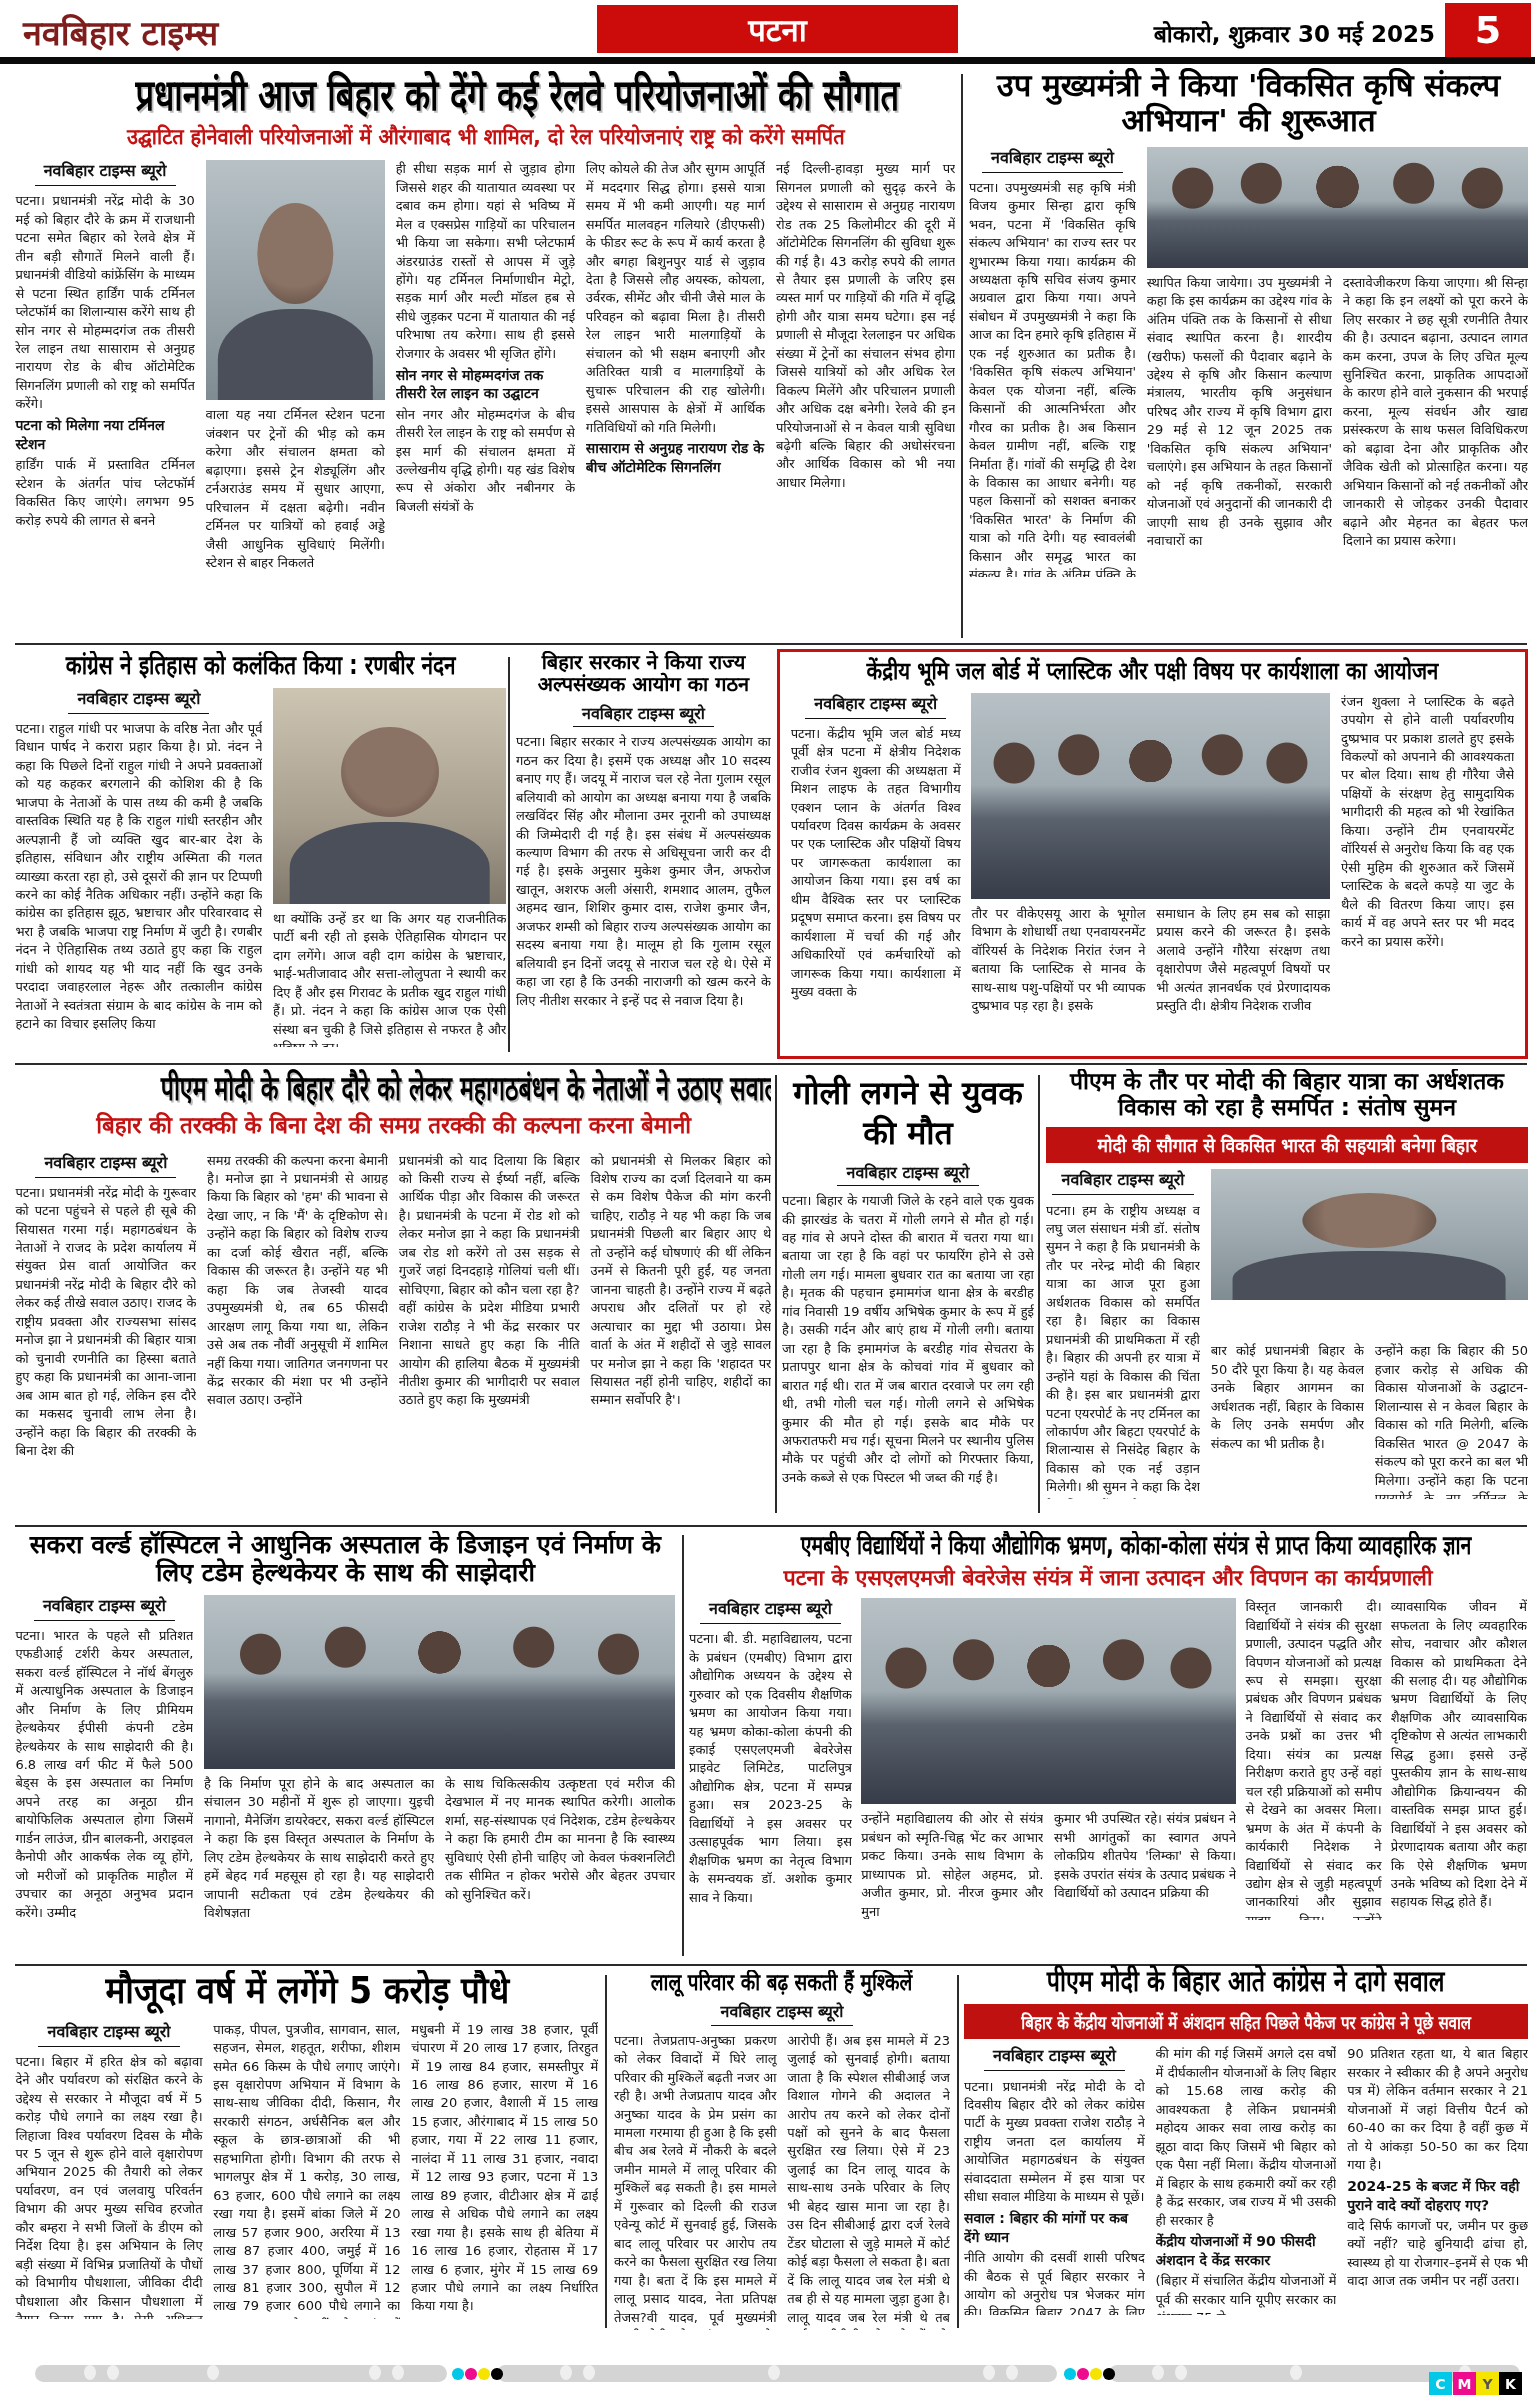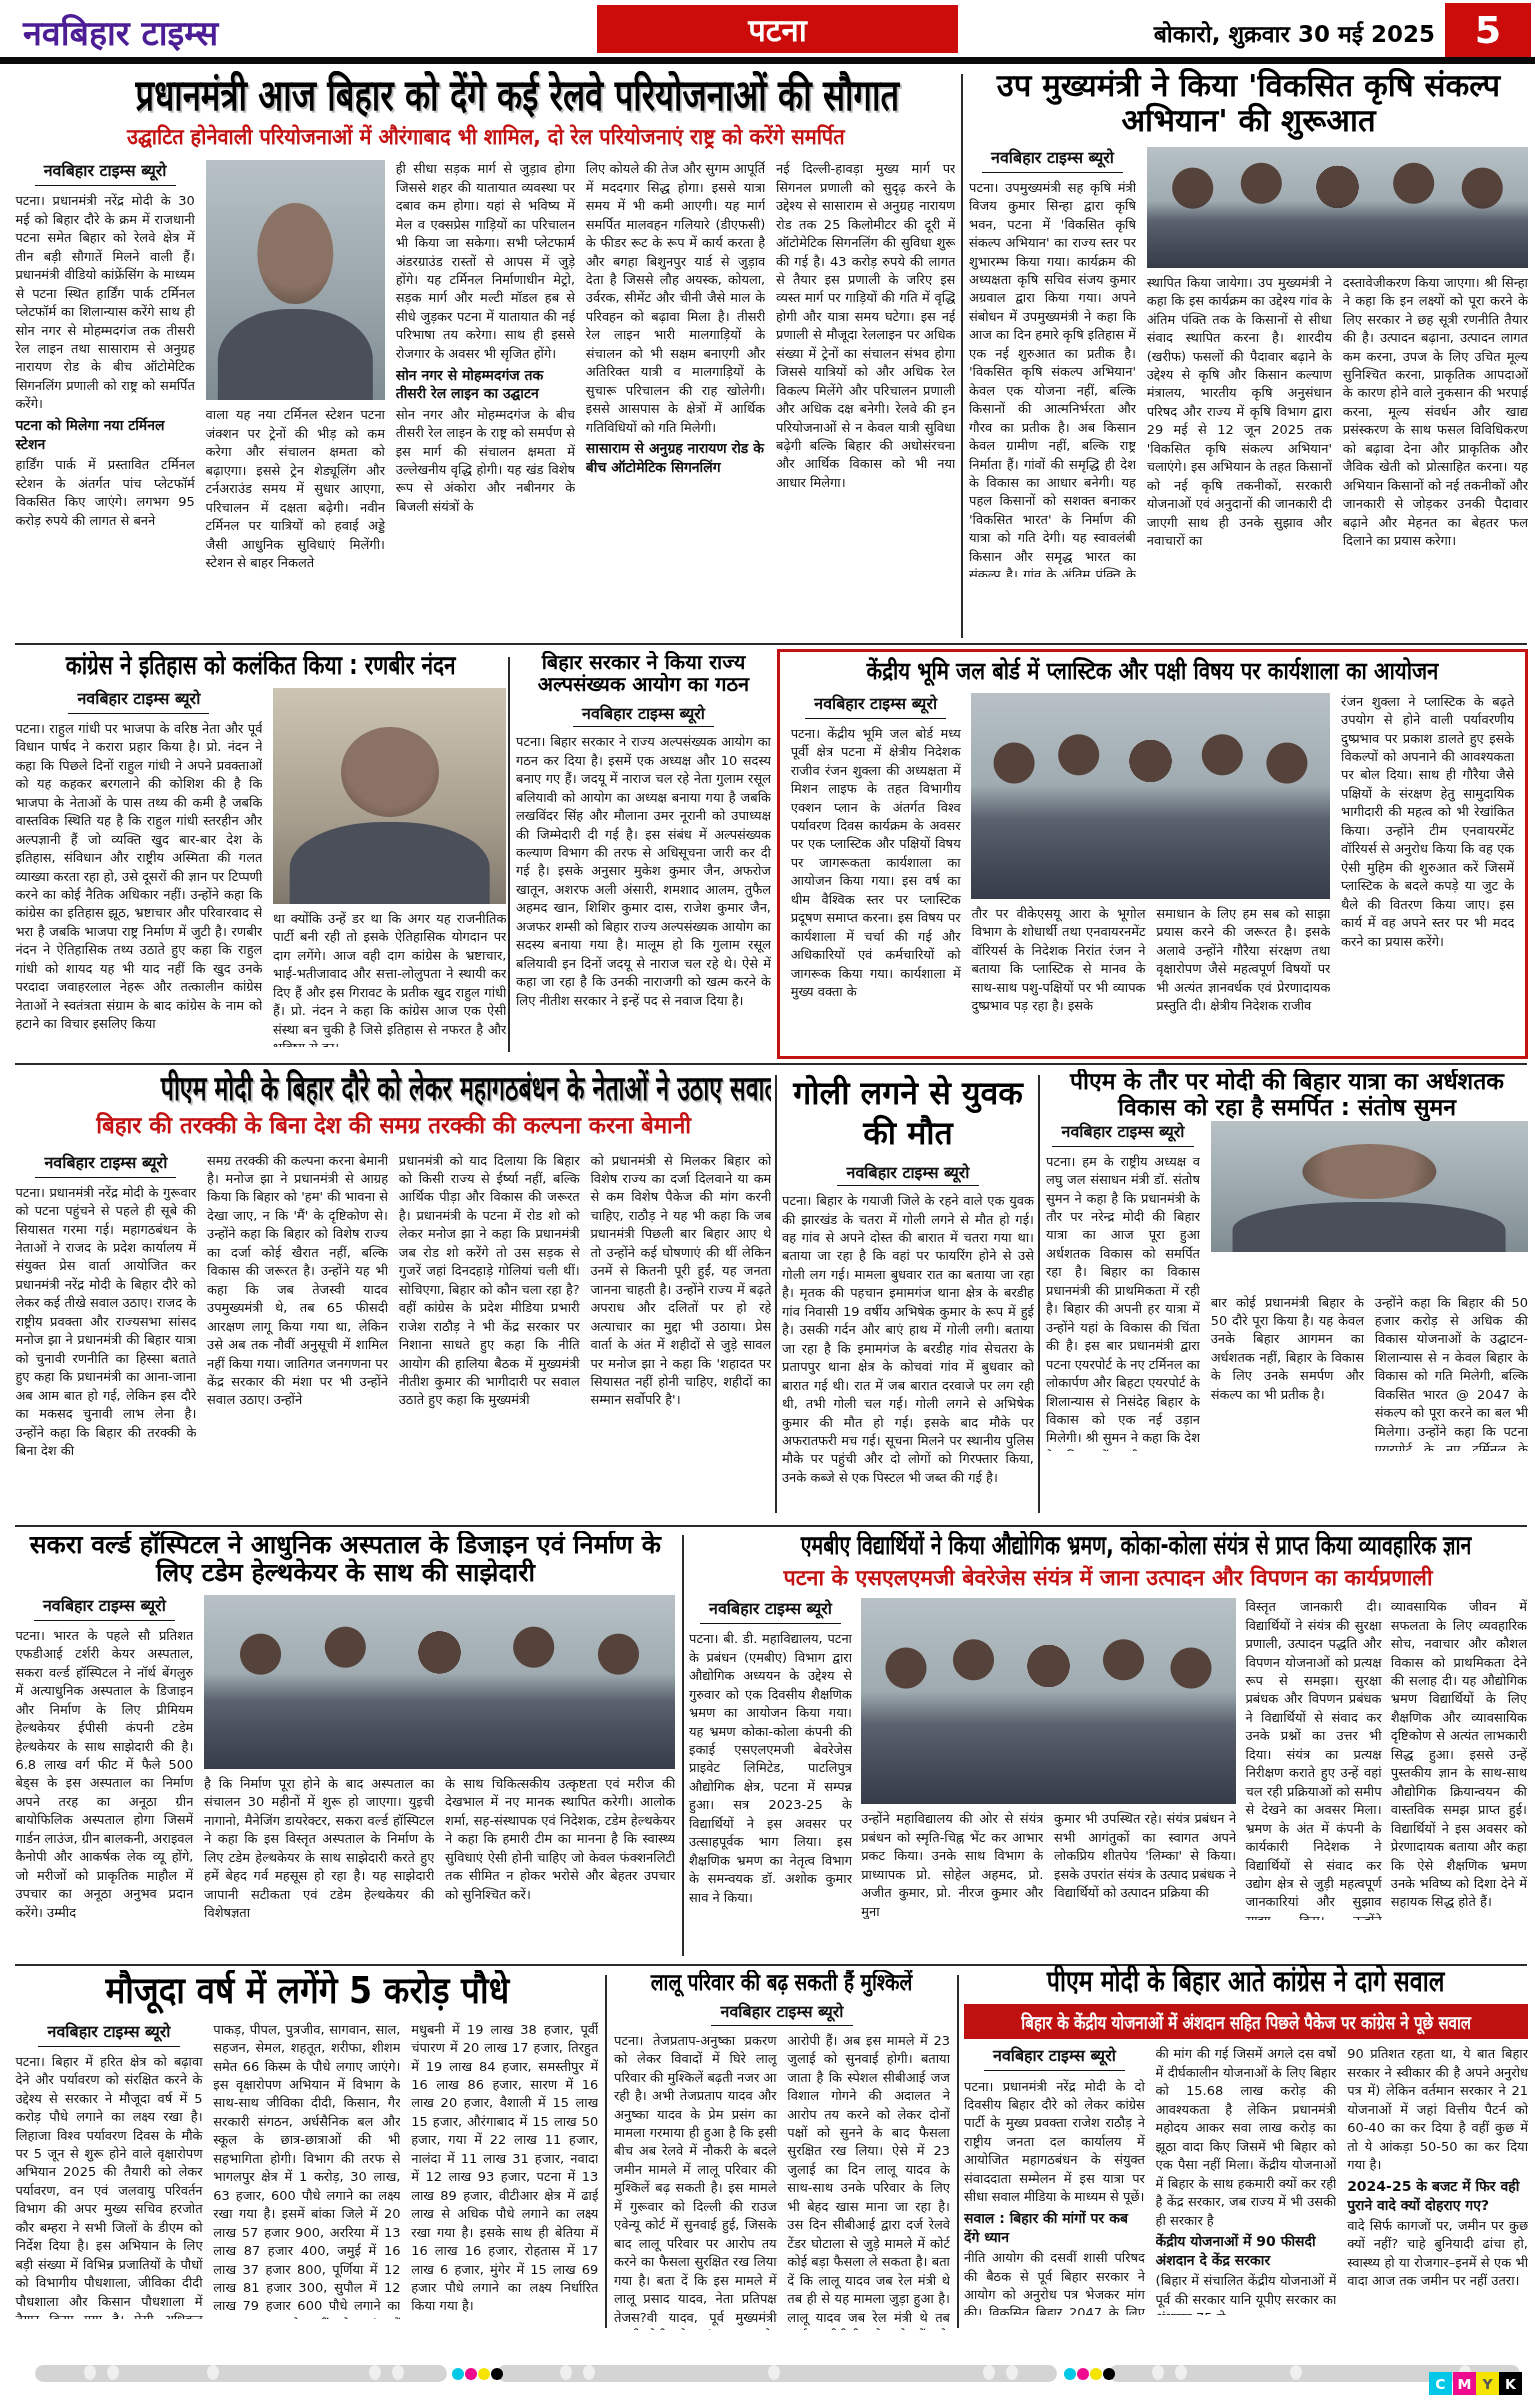--- a/index.html
+++ b/index.html
@@ -1,19 +1,19 @@
 <!DOCTYPE html>
 <html style="font-size:12.3px"><head>
 <meta charset="utf-8">
 <style>
   html,body{margin:0;padding:0;background:#e8e8e8;}
   .page{position:relative;width:1535px;height:2401px;background:#fff;overflow:hidden;
         font-family:"DejaVu Sans","Liberation Sans",sans-serif;color:#111;}
   
-  .mast-paper{position:absolute;left:23px;top:9.2px;font-size:34px;font-weight:900;color:#4c1d95;}
+  .mast-paper{position:absolute;left:23px;top:9.2px;font-size:34px;font-weight:900;color:#7f1d1d;}
   .mast-edition{position:absolute;left:597px;top:4.6px;width:361px;height:48px;background:#cc0b0b;
         color:#fff;font-size:31px;font-weight:900;display:flex;align-items:center;justify-content:center;}
   .mast-date{position:absolute;right:100px;top:17px;font-size:23px;font-weight:900;color:#000;}
   .mast-page{position:absolute;left:1445px;top:3.1px;width:86px;height:54px;background:#cc0b0b;color:#fff;
         font-size:38px;font-weight:900;display:flex;align-items:center;justify-content:center;}
   .mast-bar{position:absolute;left:0;top:57px;width:1535px;height:7px;background:#0a0a0a;}
   
   .art{position:absolute;overflow:hidden;}
   .hl{font-weight:900;color:#000;text-align:center;line-height:1.12;}
   .shadowed{text-shadow:2.3px 2.3px 0 #bdbdbd;}
@@ -204,20 +204,21 @@
     <span class="byline" style="margin-top:7.7px;">नवबिहार टाइम्स ब्यूरो</span>
     <div class="col" style="height:322px;">
         <p>पटना। बिहार के गयाजी जिले के रहने वाले एक युवक की झारखंड के चतरा में गोली लगने से मौत हो गई। वह गांव से अपने दोस्त की बारात में चतरा गया था। बताया जा रहा है कि वहां पर फायरिंग होने से उसे गोली लग गई। मामला बुधवार रात का बताया जा रहा है। मृतक की पहचान इमामगंज थाना क्षेत्र के बरडीह गांव निवासी 19 वर्षीय अभिषेक कुमार के रूप में हुई है। उसकी गर्दन और बाएं हाथ में गोली लगी। बताया जा रहा है कि इमामगंज के बरडीह गांव सेचतरा के प्रतापपुर थाना क्षेत्र के कोचवां गांव में बुधवार को बारात गई थी। रात में जब बारात दरवाजे पर लग रही थी, तभी गोली चल गई। गोली लगने से अभिषेक कुमार की मौत हो गई। इसके बाद मौके पर अफरातफरी मच गई। सूचना मिलने पर स्थानीय पुलिस मौके पर पहुंची और दो लोगों को गिरफ्तार किया, उनके कब्जे से एक पिस्टल भी जब्त की गई है।</p>
       </div>
   </div>
 
   <div class="vrule" style="left:1038px;top:1075px;height:438px;"></div>
 
   <div class="art" style="left:1046px;top:1069px;width:482px;height:450px;">
     <div class="hl" style="font-size:23px;">पीएम के तौर पर मोदी की बिहार यात्रा का अर्धशतक विकास को रहा है समर्पित : संतोष सुमन</div>
+    <div class="redband" style="font-size:19px;"><span class="fitx" style="transform:scaleX(.92);">मोदी की सौगात से विकसित भारत की सहयात्री बनेगा बिहार</span></div>
     <div class="cols" style="height:330px;">
       <div class="col" style="flex:0 0 154px;">
         <span class="byline">नवबिहार टाइम्स ब्यूरो</span>
         <p>पटना। हम के राष्ट्रीय अध्यक्ष व लघु जल संसाधन मंत्री डॉ. संतोष सुमन ने कहा है कि प्रधानमंत्री के तौर पर नरेन्द्र मोदी की बिहार यात्रा का आज पूरा हुआ अर्धशतक विकास को समर्पित रहा है। बिहार का विकास प्रधानमंत्री की प्राथमिकता में रही है। बिहार की अपनी हर यात्रा में उन्होंने यहां के विकास की चिंता की है। इस बार प्रधानमंत्री द्वारा पटना एयरपोर्ट के नए टर्मिनल का लोकार्पण और बिहटा एयरपोर्ट के शिलान्यास से निसंदेह बिहार के विकास को एक नई उड़ान मिलेगी। श्री सुमन ने कहा कि देश के इतिहास में पहली</p>
       </div>
       <div class="stack" style="flex:1;gap:42px;">
         <div class="photo photo--portrait" style="width:100%;height:131px;"></div>
         <div class="cols" style="height:190px;">
           <div class="col">
               <p>बार कोई प्रधानमंत्री बिहार के 50 दौरे पूरा किया है। यह केवल उनके बिहार आगमन का अर्धशतक नहीं, बिहार के विकास के लिए उनके समर्पण और संकल्प का भी प्रतीक है।</p>

